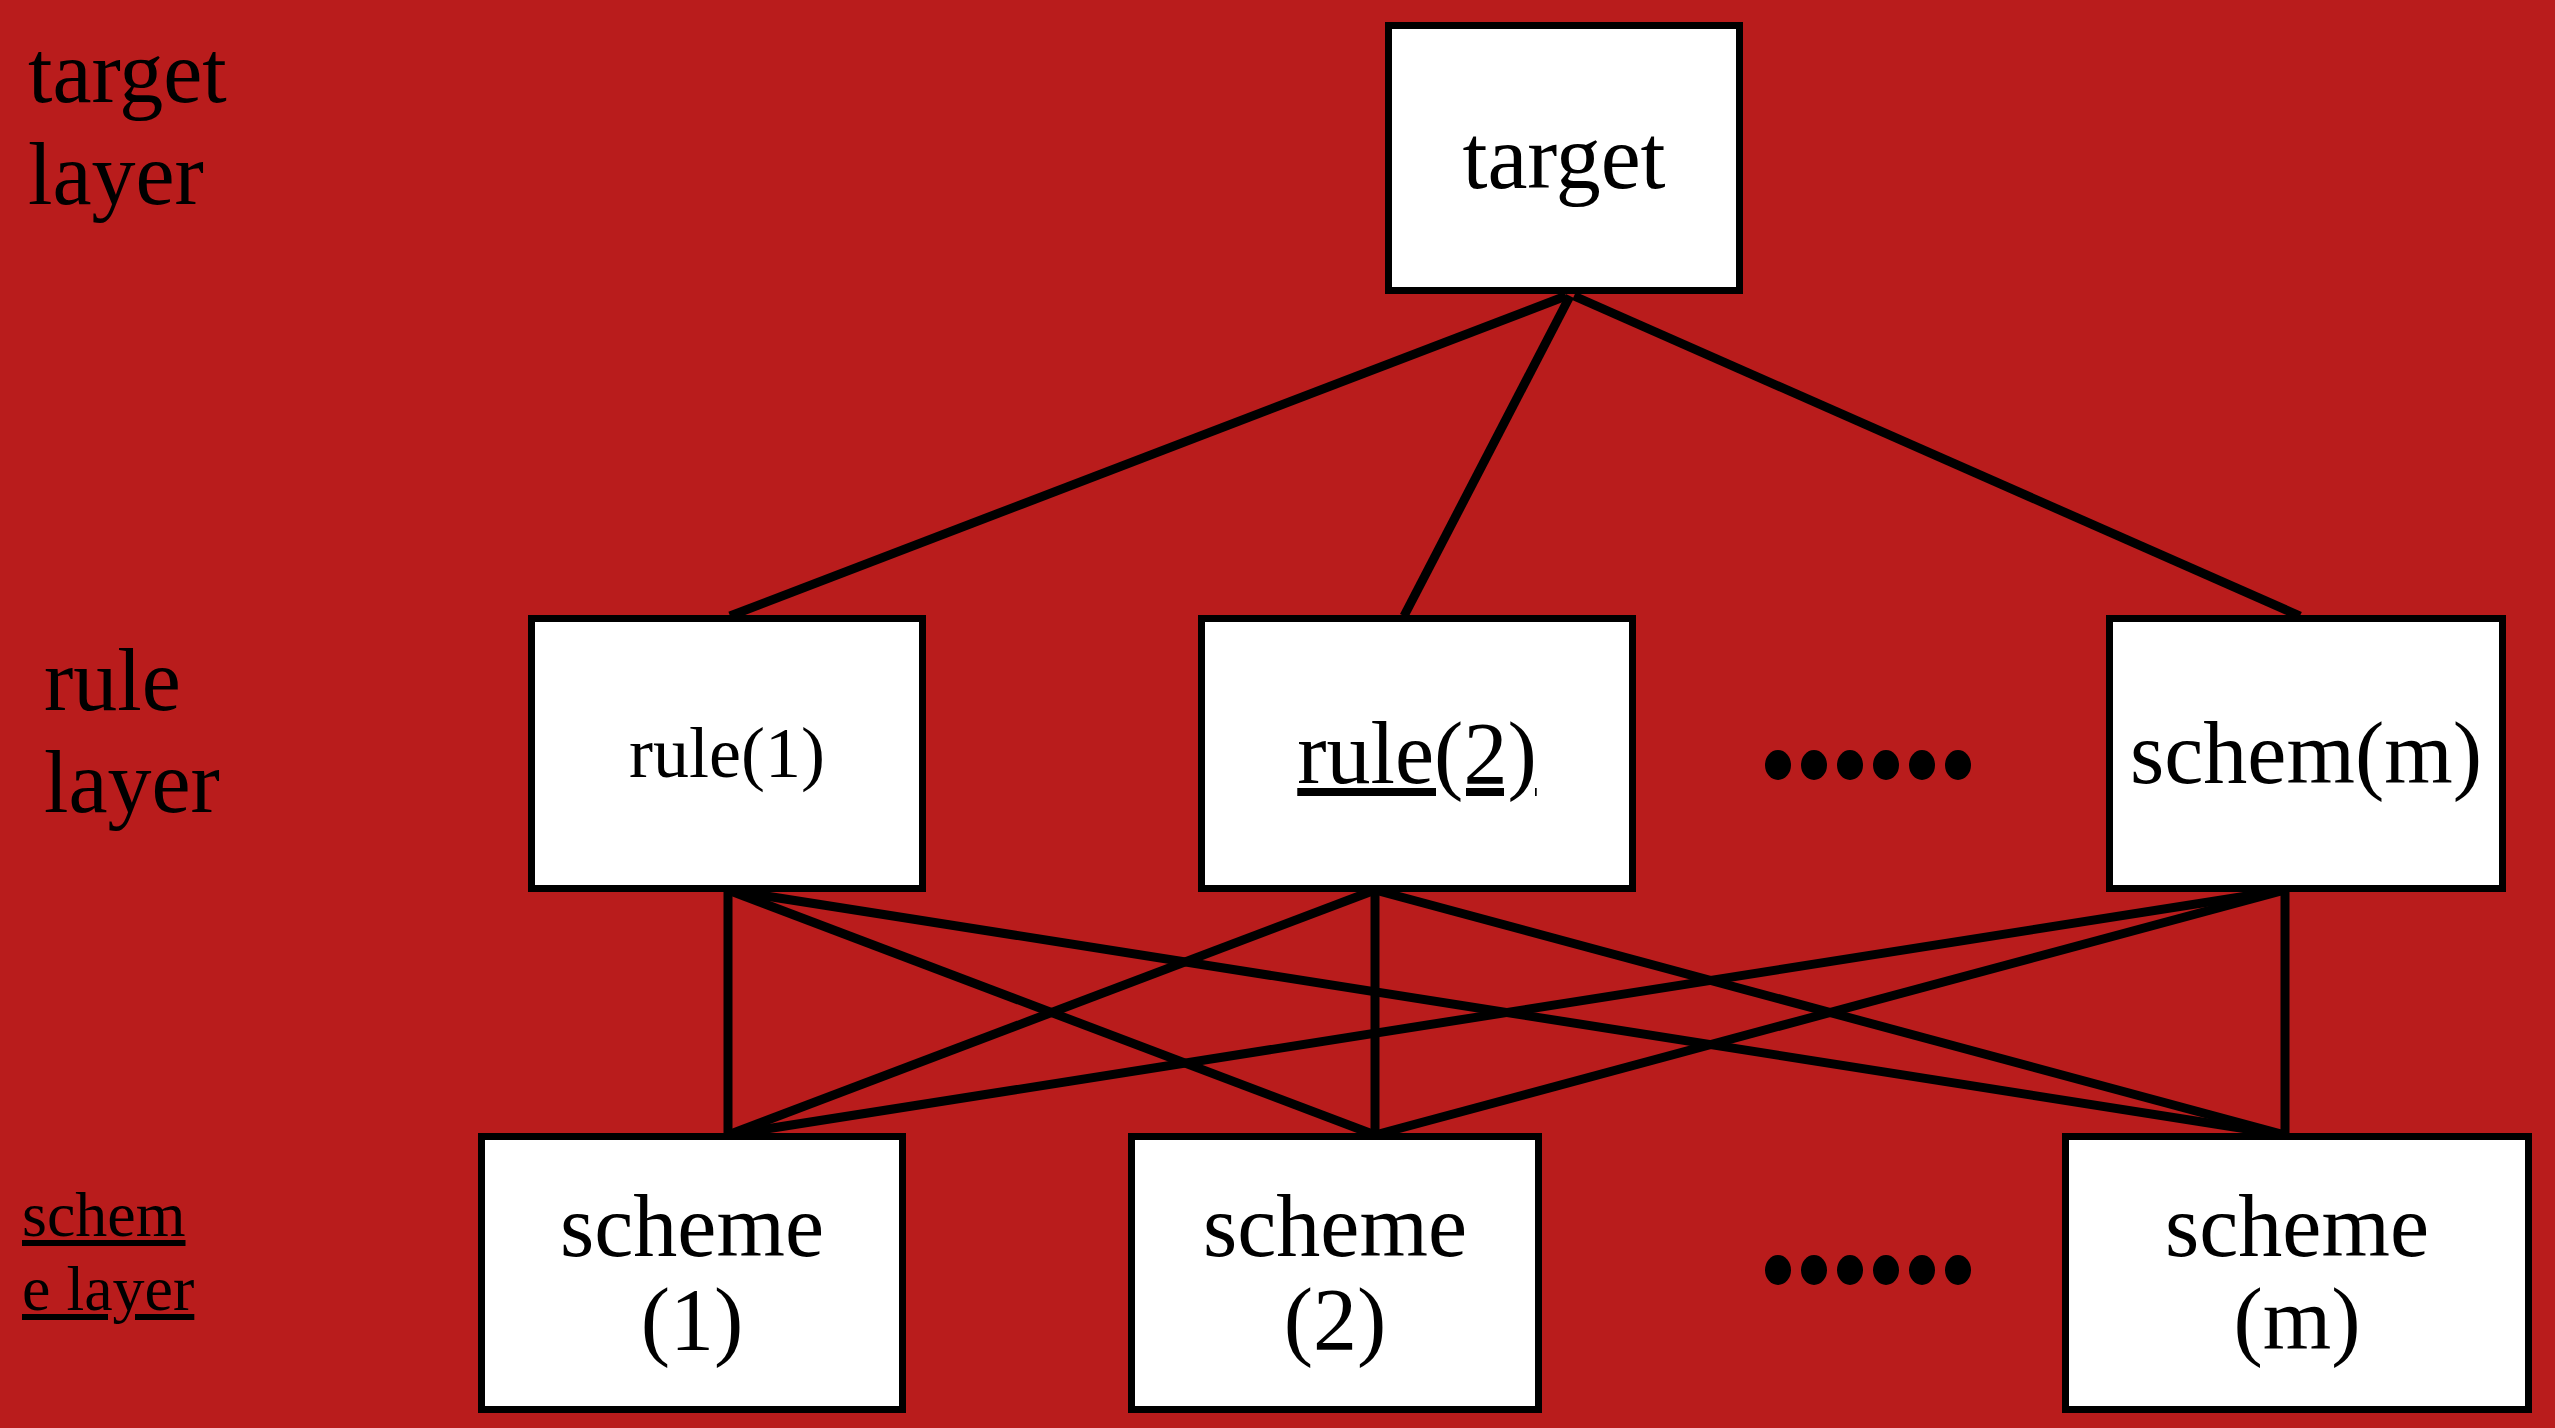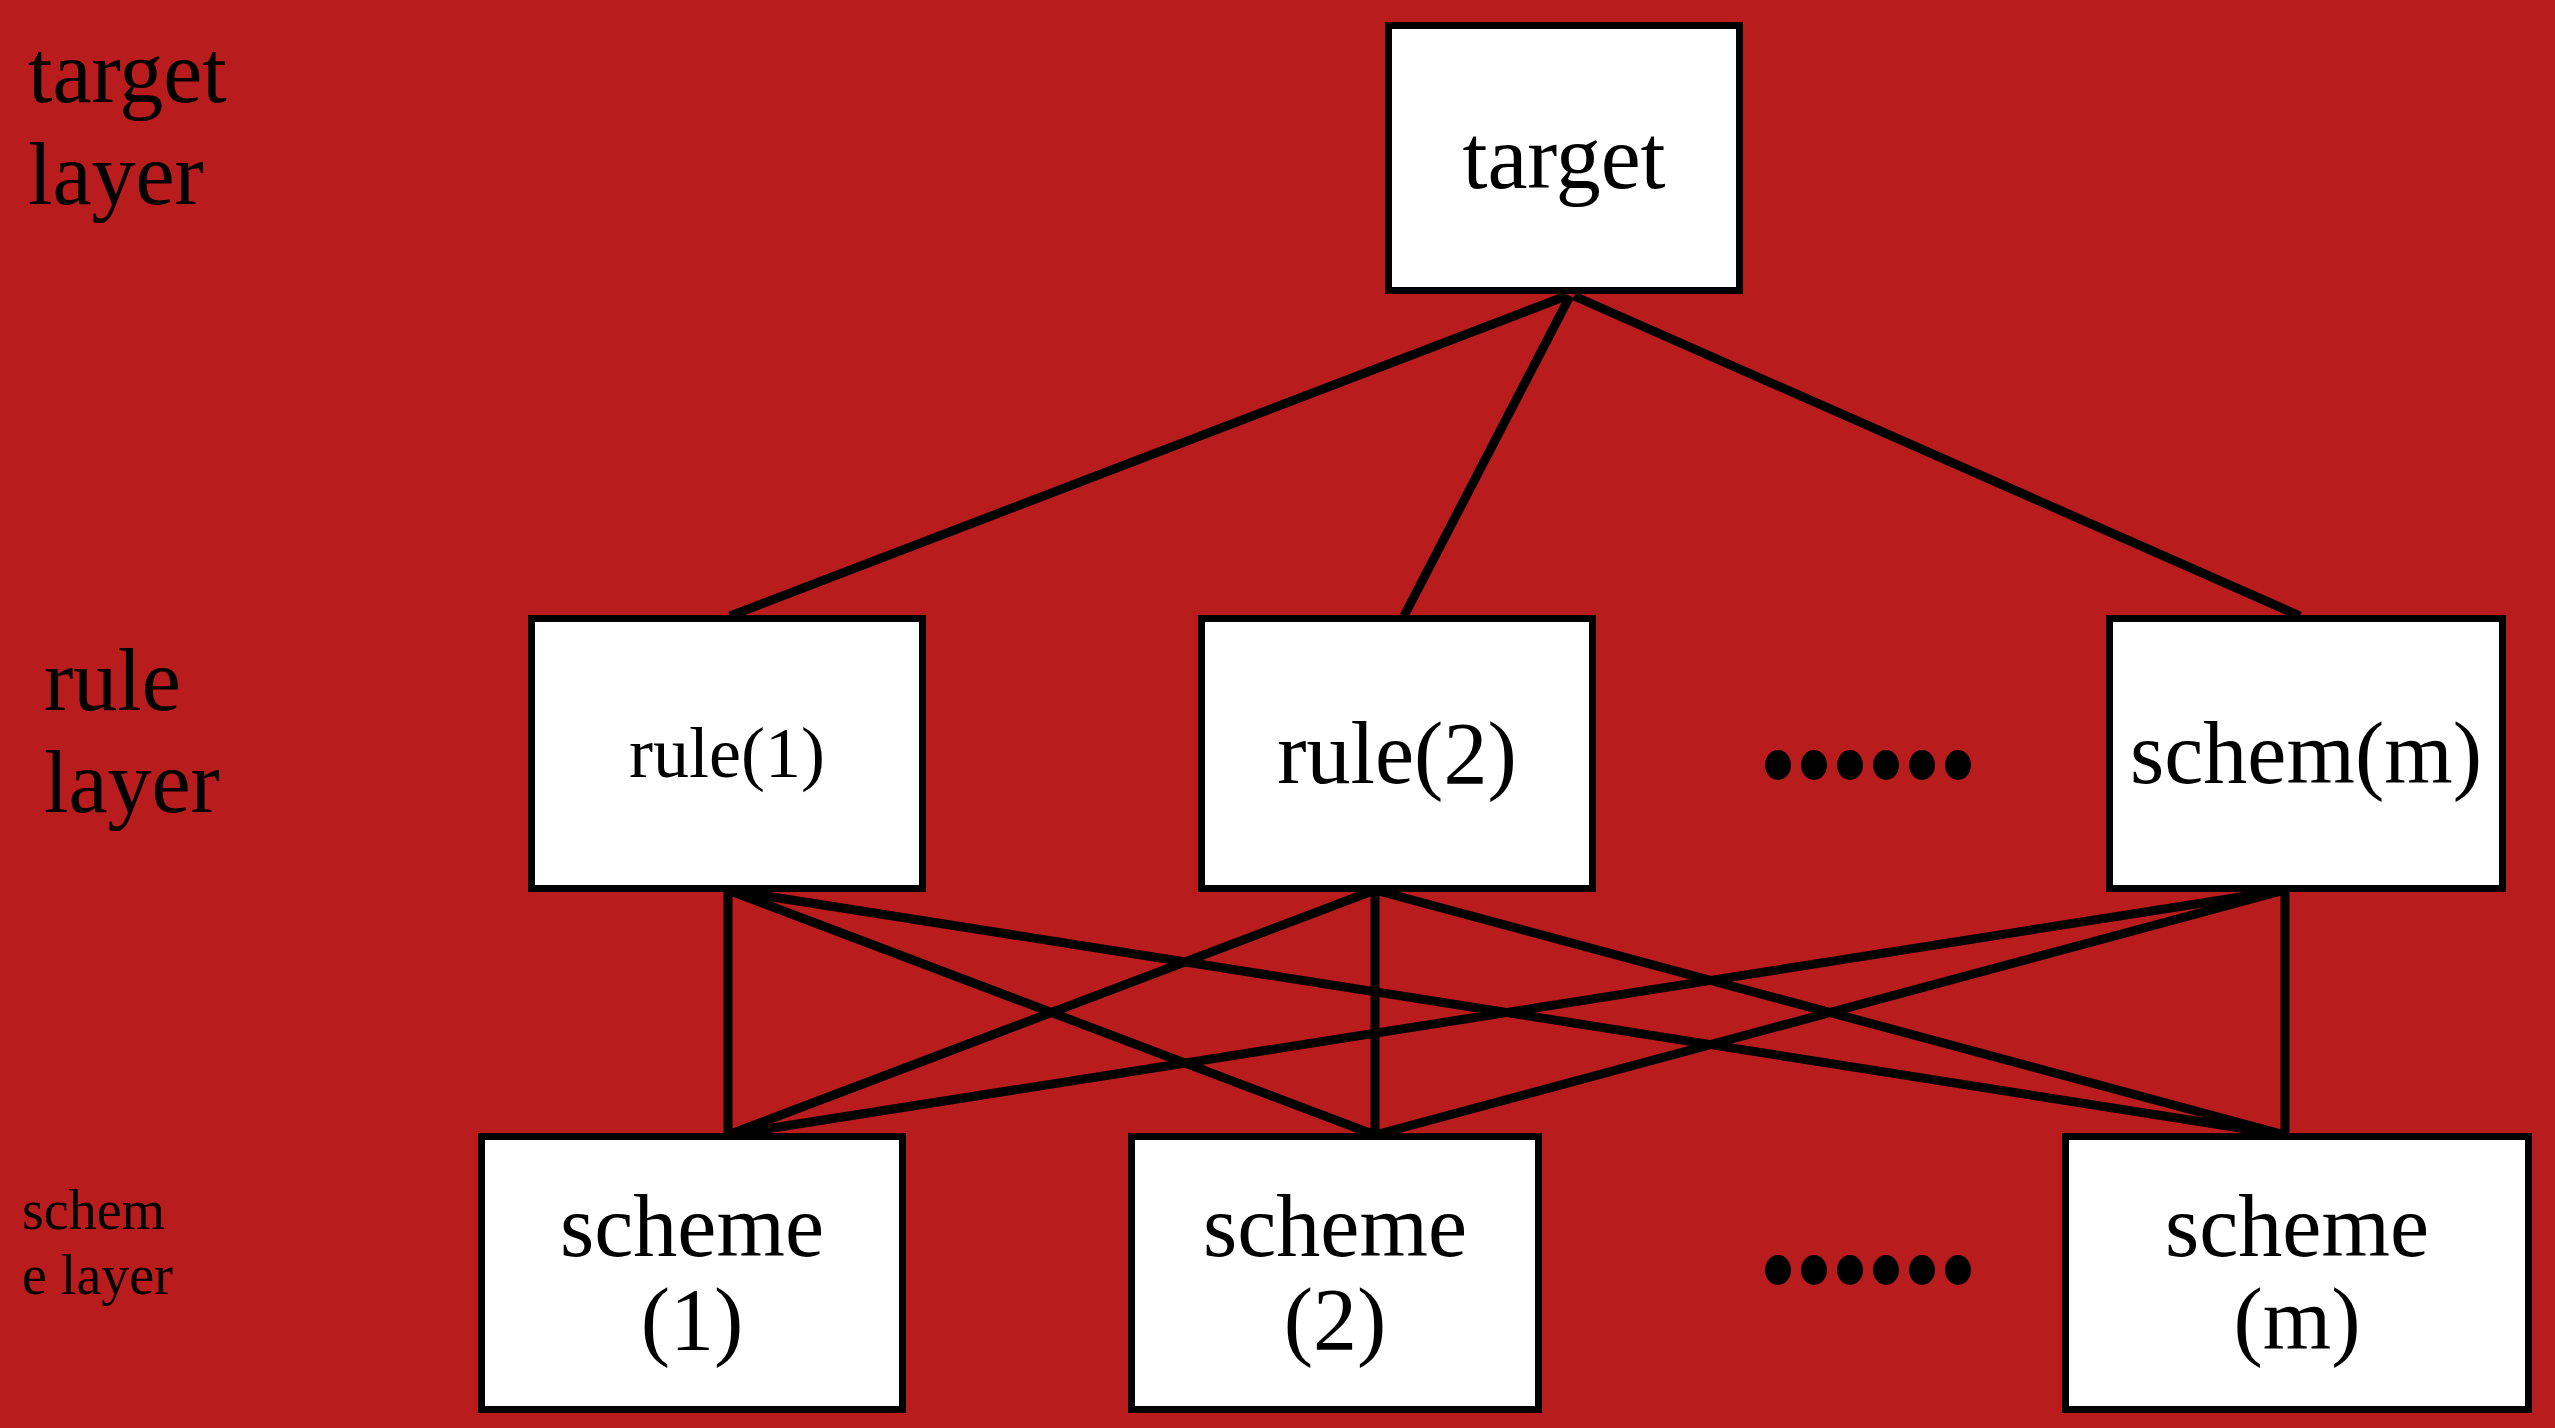--- a/index.html
+++ b/index.html
@@ -66,26 +66,26 @@
   }
   .ellipsis-dot:last-child { margin-right: 0; }
 
   
   #caption-target { left: 28px;  top: 22px;   font-size: 88px; }
   #node-target    { left: 1385px; top: 22px;  width: 358px; height: 272px; font-size: 90px; }
 
   
   #caption-rule  { left: 44px;  top: 630px;  font-size: 88px; font-family: Liberation Serif, serif; }
   #node-rule-1   { left: 528px;  top: 615px; width: 398px; height: 277px; font-size: 72px; }
-  #node-rule-2   { left: 1198px; top: 615px; width: 398px; height: 277px; font-size: 88px; }
+  #node-rule-2   { left: 1198px; top: 615px; width: 438px; height: 277px; font-size: 88px; text-decoration: underline; }
   #node-rule-m   { left: 2106px; top: 615px; width: 400px; height: 277px; font-size: 88px; }
   #ellipsis-rule { left: 1765px; top: 750px; }
 
   
-  #caption-scheme { left: 22px;  top: 1178px; font-size: 56px; }
+  #caption-scheme { left: 22px;  top: 1178px; font-size: 64px; text-decoration: underline; }
   #node-scheme-1  { left: 478px;  top: 1133px; width: 428px; height: 280px; font-size: 88px; }
   #node-scheme-2  { left: 1128px; top: 1133px; width: 414px; height: 280px; font-size: 88px; }
   #node-scheme-m  { left: 2062px; top: 1133px; width: 470px; height: 280px; font-size: 88px; }
   #ellipsis-scheme { left: 1765px; top: 1255px; }
 </style>
 </head>
 <body>
 
 <div id="diagram-root">
 

